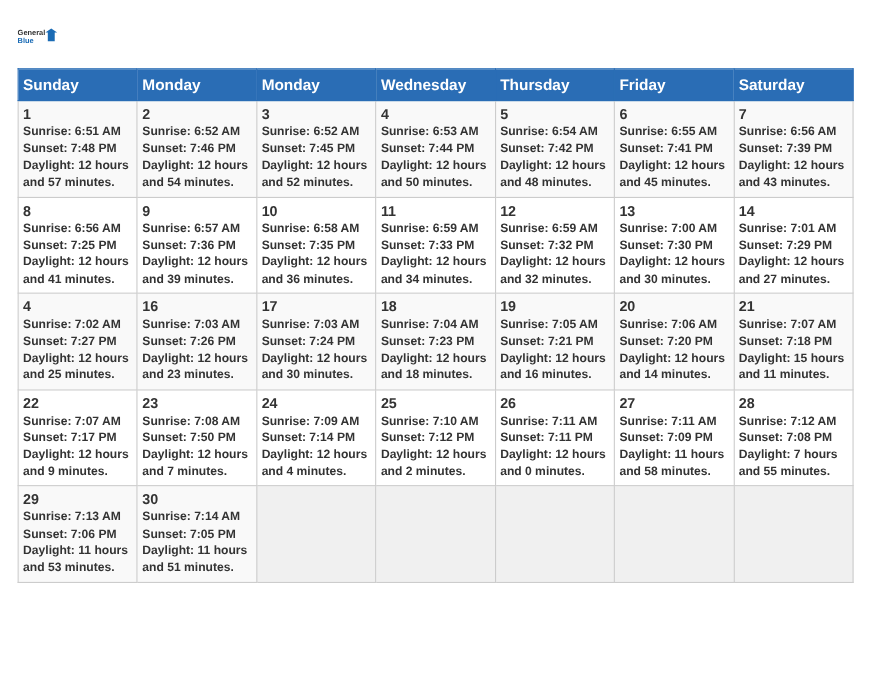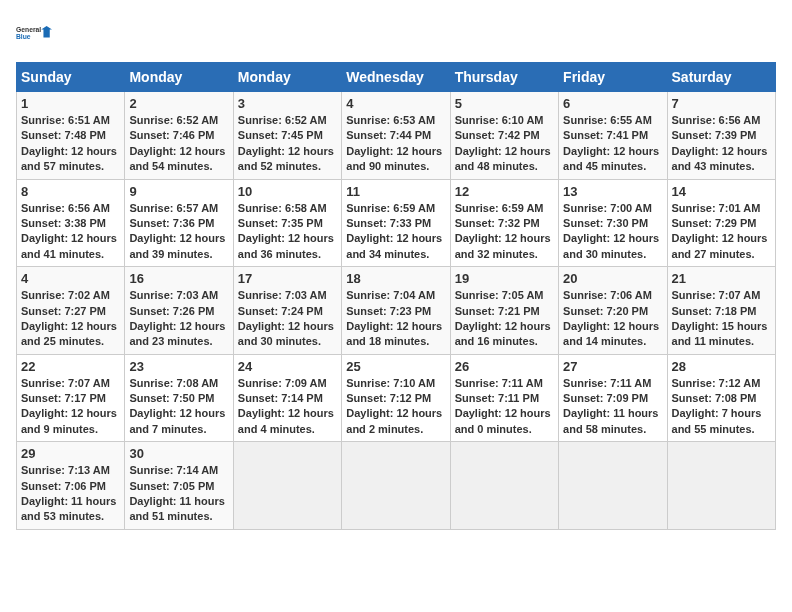--- a/index.html
+++ b/index.html
@@ -127,27 +127,27 @@
             <div>Sunrise: 6:52 AM</div>
             <div>Sunset: 7:45 PM</div>
             <div>Daylight: 12 hours and 52 minutes.</div>
           </div>
         </td>
         <td>
           <span class="day-num">4</span>
           <div class="day-info">
             <div>Sunrise: 6:53 AM</div>
             <div>Sunset: 7:44 PM</div>
-            <div>Daylight: 12 hours and 90 minutes.</div>
+            <div>Daylight: 12 hours and 50 minutes.</div>
           </div>
         </td>
         <td>
           <span class="day-num">5</span>
           <div class="day-info">
-            <div>Sunrise: 6:10 AM</div>
+            <div>Sunrise: 6:54 AM</div>
             <div>Sunset: 7:42 PM</div>
             <div>Daylight: 12 hours and 48 minutes.</div>
           </div>
         </td>
         <td>
           <span class="day-num">6</span>
           <div class="day-info">
             <div>Sunrise: 6:55 AM</div>
             <div>Sunset: 7:41 PM</div>
             <div>Daylight: 12 hours and 45 minutes.</div>
@@ -160,21 +160,21 @@
             <div>Sunset: 7:39 PM</div>
             <div>Daylight: 12 hours and 43 minutes.</div>
           </div>
         </td>
       </tr>
       <tr>
         <td>
           <span class="day-num">8</span>
           <div class="day-info">
             <div>Sunrise: 6:56 AM</div>
-            <div>Sunset: 3:38 PM</div>
+            <div>Sunset: 7:25 PM</div>
             <div>Daylight: 12 hours and 41 minutes.</div>
           </div>
         </td>
         <td>
           <span class="day-num">9</span>
           <div class="day-info">
             <div>Sunrise: 6:57 AM</div>
             <div>Sunset: 7:36 PM</div>
             <div>Daylight: 12 hours and 39 minutes.</div>
           </div>

